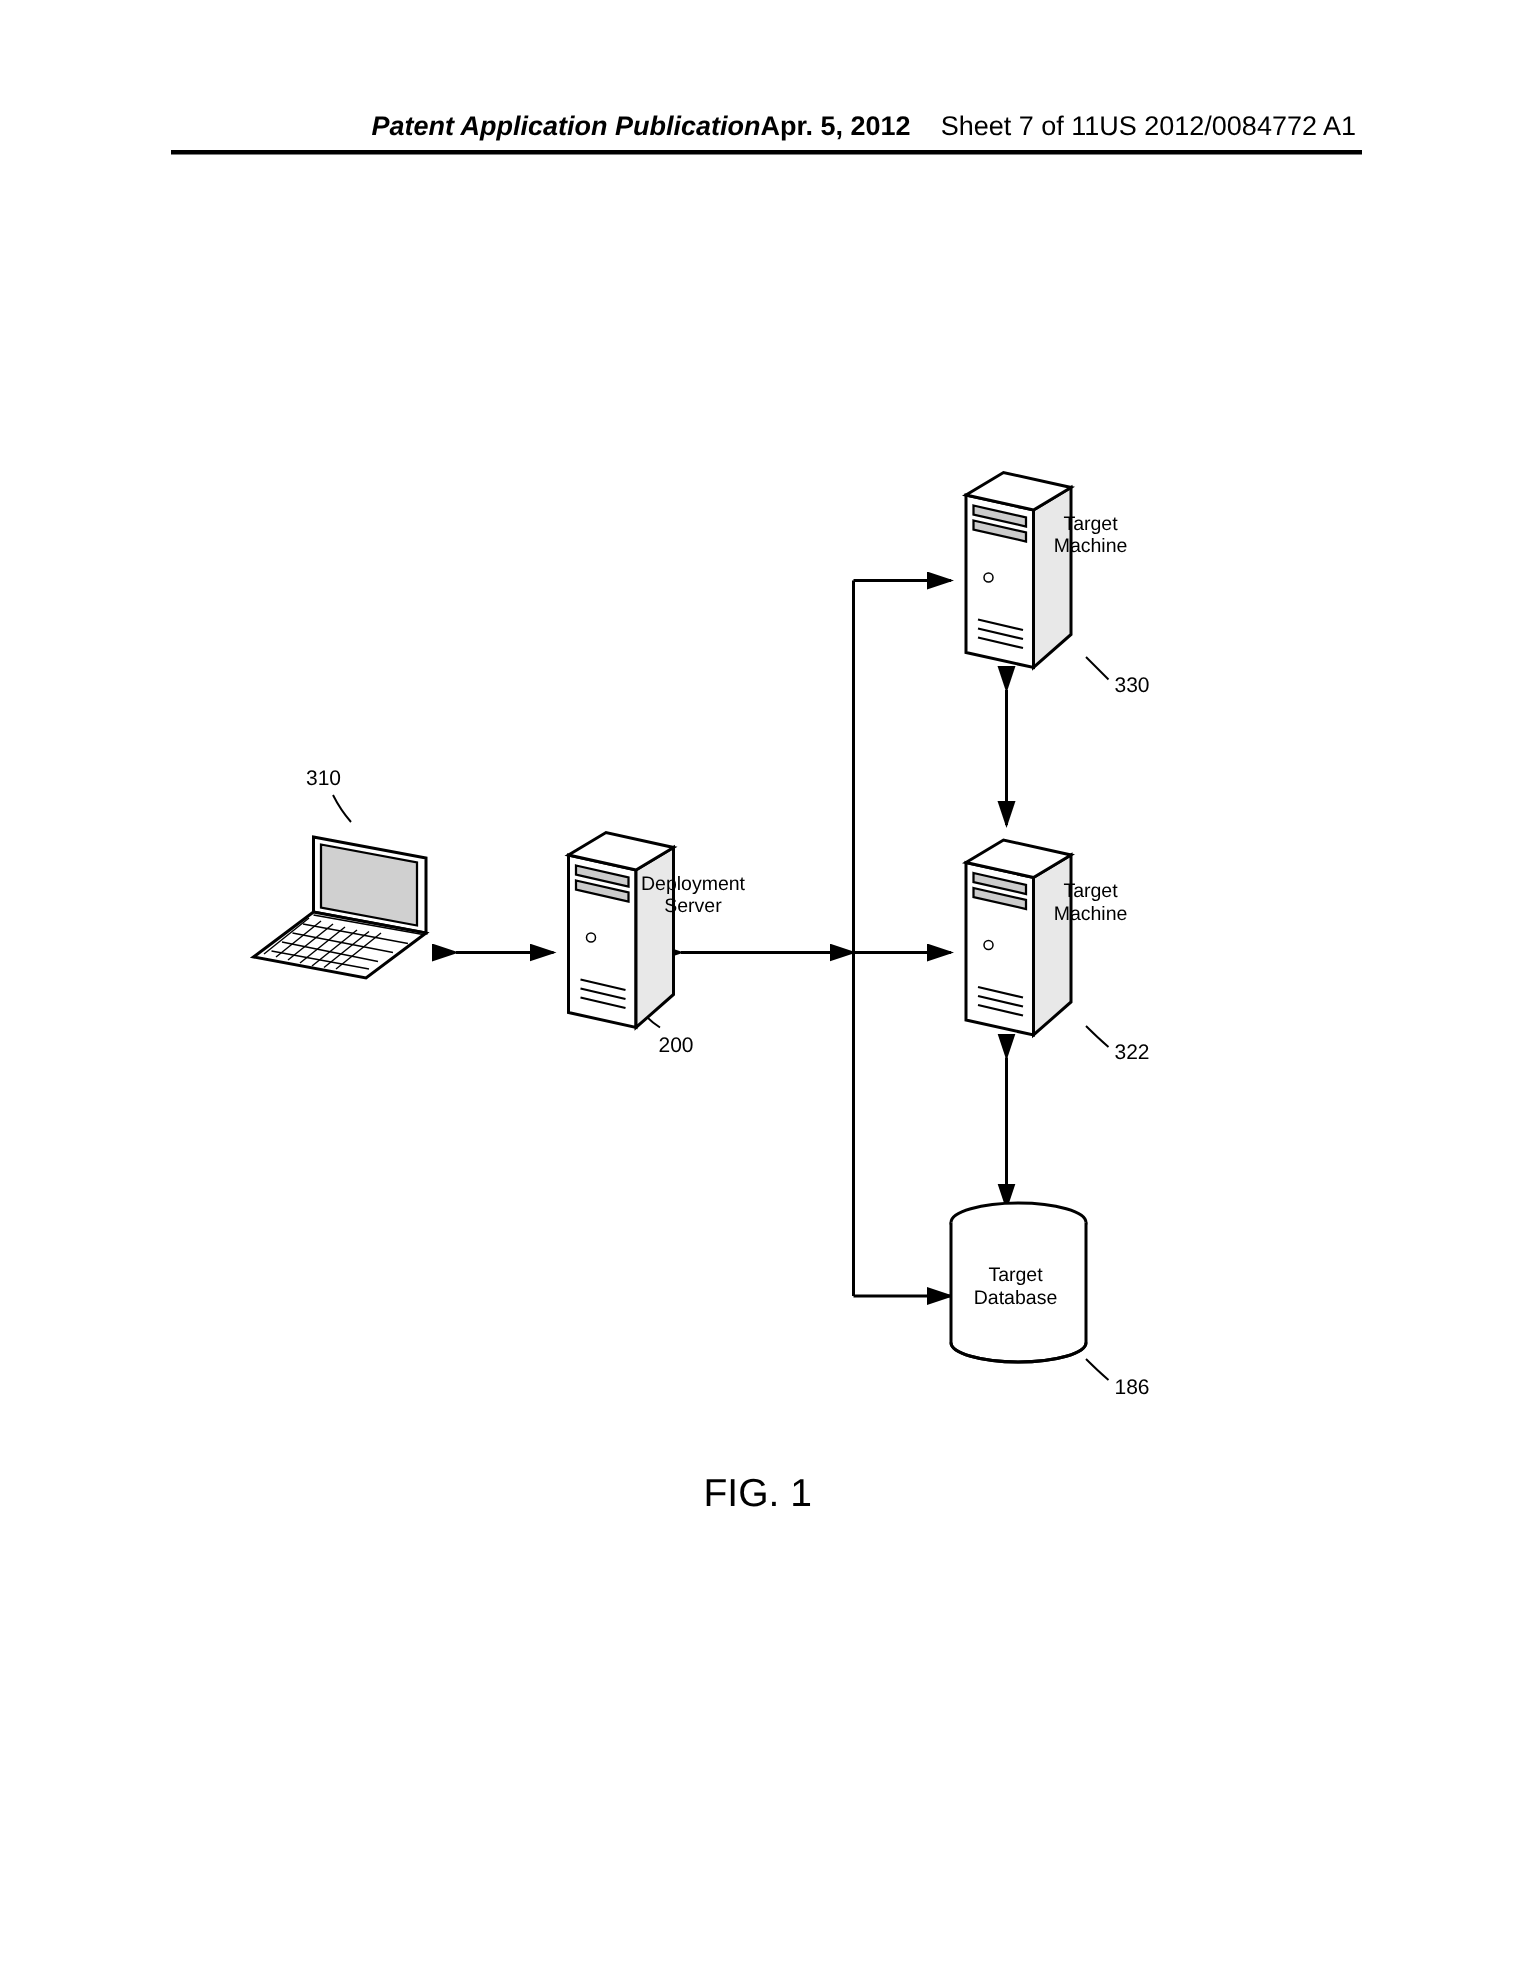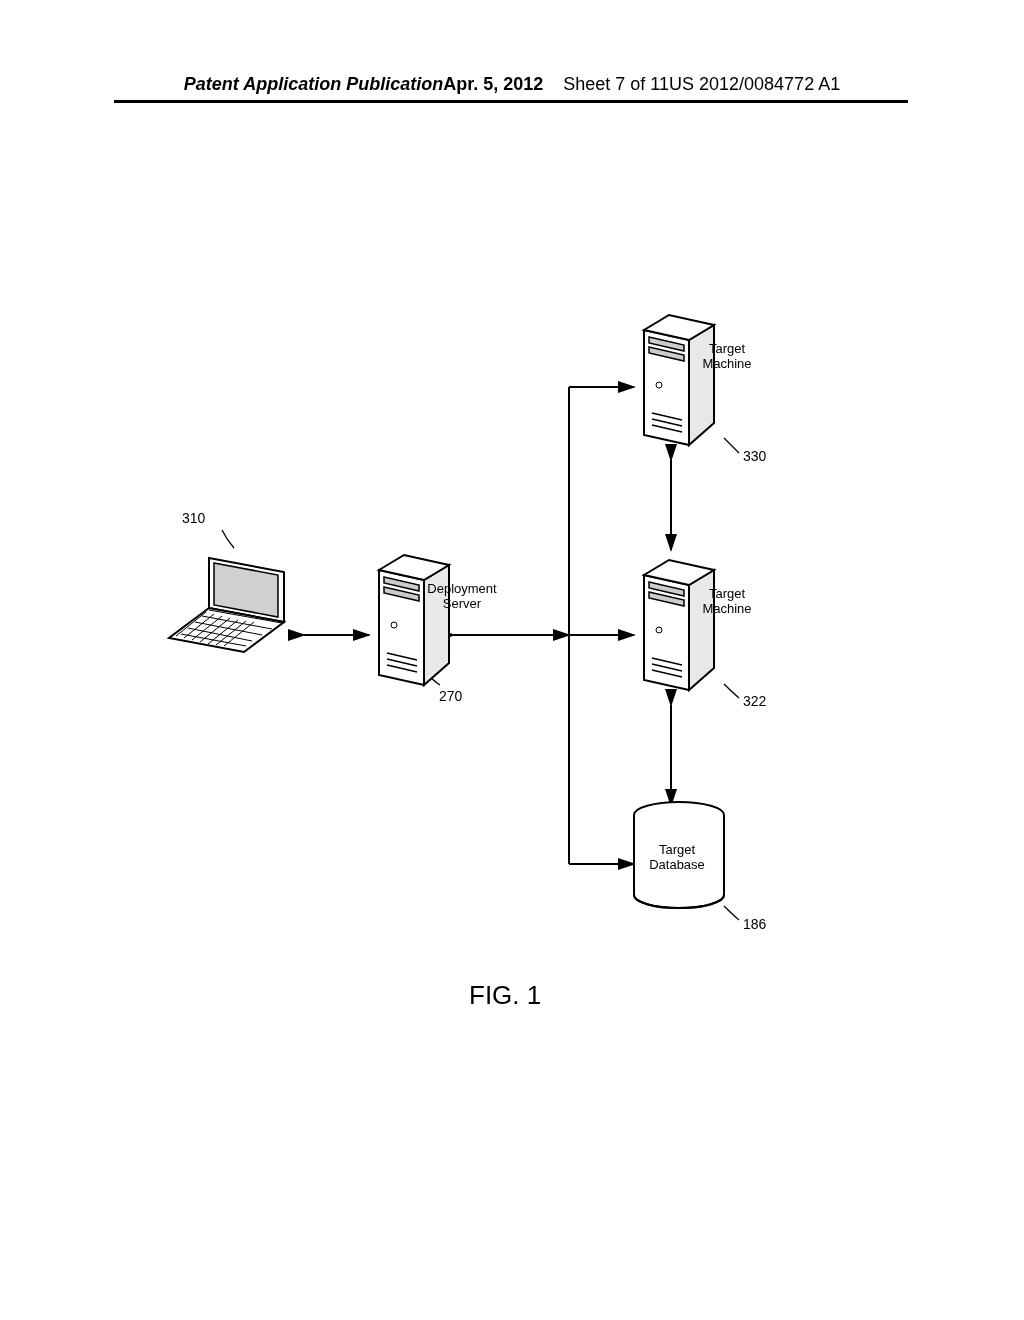--- a/index.html
+++ b/index.html
@@ -11,21 +11,21 @@
     height: 1320px;
     position: relative;
   }
   .page-header {
     position: absolute;
     top: 74px;
     left: 120px;
     right: 120px;
     font-size: 18px;
     display: flex;
-    justify-content: center;
+    justify-content: flex-end;
   }
   .page-header .pub {
     font-weight: bold;
     font-style: italic;
   }
   .page-header .date {
     font-weight: bold;
   }
   .page-header .sheet {
     font-weight: normal;
@@ -195,20 +195,20 @@
       <path d="M10,20 L10,100 A45,13 0 0 0 100,100 L100,20"></path>
       <path d="M10,100 A45,13 0 0 0 100,100" fill="none"></path>
     </g>
   </svg>
 
   <div class="component-label" style="left:308px; top:432px; width:80px"><span>Deployment<br>Server</span></div>
   <div class="component-label" style="left:583px; top:192px; width:60px"><span>Target<br>Machine</span></div>
   <div class="component-label" style="left:583px; top:437px; width:60px"><span>Target<br>Machine</span></div>
   <div class="component-label" style="left:533px; top:693px; width:60px"><span>Target<br>Database</span></div>
 
-  <div class="ref-label" style="left:68px; top:360px">310</div>
-  <div class="ref-label" style="left:325px; top:538px">270</div>
+  <div class="ref-label" style="left:90px; top:360px">310</div>
+  <div class="ref-label" style="left:325px; top:538px">200</div>
   <div class="ref-label" style="left:629px; top:298px">330</div>
   <div class="ref-label" style="left:629px; top:543px">322</div>
   <div class="ref-label" style="left:629px; top:766px">186</div>
 
   <div class="fig-caption">FIG. 1</div>
 </div>
 
 </body></html>

